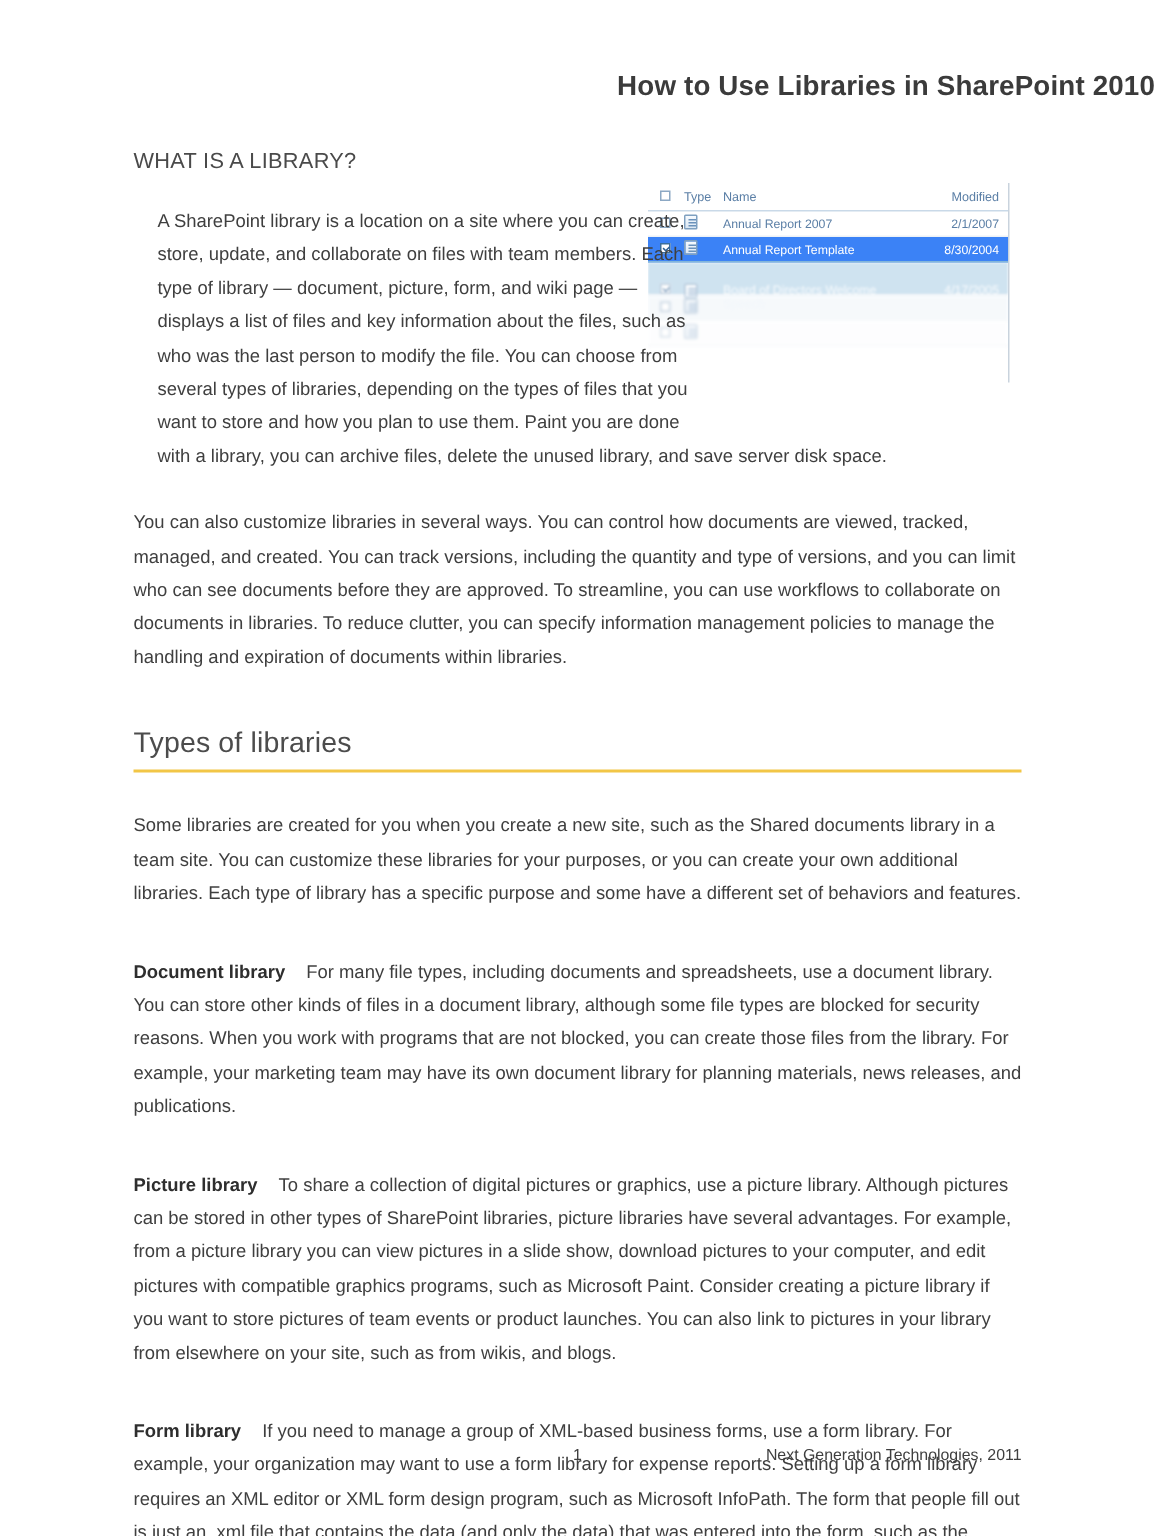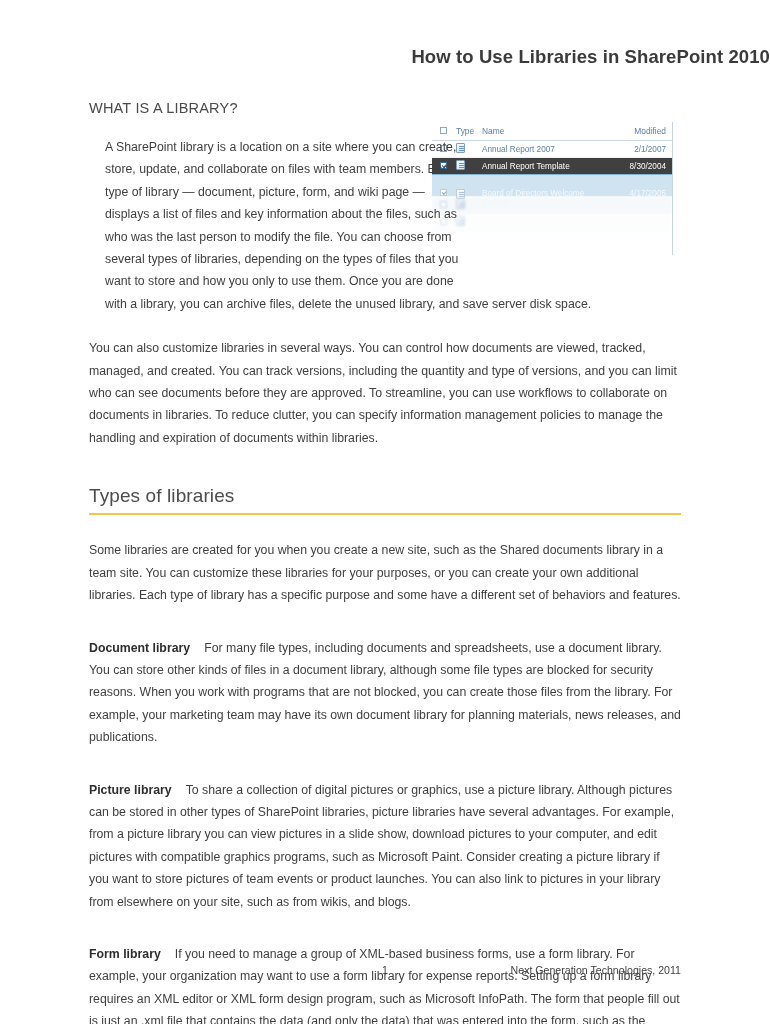--- a/index.html
+++ b/index.html
@@ -161,21 +161,21 @@
   .sp-fileicon::after {
     content: "";
     position: absolute;
     left: 1.5px; top: 2px;
     width: 5px; height: 1px;
     background: #6b92bb;
     box-shadow: 0 2px 0 #6b92bb, 0 4px 0 #6b92bb;
   }
 
   .sp-row.selected {
-    background: #404040;
+    background: #3b82f6;
     border-bottom: 1px solid #7fb3d8;
   }
   .sp-row.selected .sp-c-name,
   .sp-row.selected .sp-c-mod { color: #ffffff; }
   .sp-row.selected .sp-checkbox { border-color: #3b6e9b; }
 
   
   .sp-row.faded {
     background: #a9cde5;
     opacity: 0.55;
@@ -286,21 +286,21 @@
     <div class="h-caps">WHAT IS A LIBRARY?</div>
 
     <div class="intro-wrap">
       <p class="intro-para">
         <span class="intro-line">A SharePoint library is a location on a site where you can create,</span>
         <span class="intro-line">store, update, and collaborate on files with team members. Each</span>
         <span class="intro-line">type of library — document, picture, form, and wiki page —</span>
         <span class="intro-line">displays a list of files and key information about the files, such as</span>
         <span class="intro-line">who was the last person to modify the file. You can choose from</span>
         <span class="intro-line">several types of libraries, depending on the types of files that you</span>
-        <span class="intro-line">want to store and how you only to use them. Once you are done</span>
+        <span class="intro-line">want to store and how you plan to use them. Paint you are done</span>
         <span class="intro-line">with a library, you can archive files, delete the unused library, and save server disk space.</span>
       </p>
     </div>
 
     <p class="body" style="margin-top:22px;">You can also customize libraries in several ways. You can control how documents are viewed, tracked, managed, and created. You can track versions, including the quantity and type of versions, and you can limit who can see documents before they are approved. To streamline, you can use workflows to collaborate on documents in libraries. To reduce clutter, you can specify information management policies to manage the handling and expiration of documents within libraries.</p>
 
     <div style="height:14px;"></div>
 
     <div class="h1">Types of libraries</div>
     <div class="h1-rule"></div>

